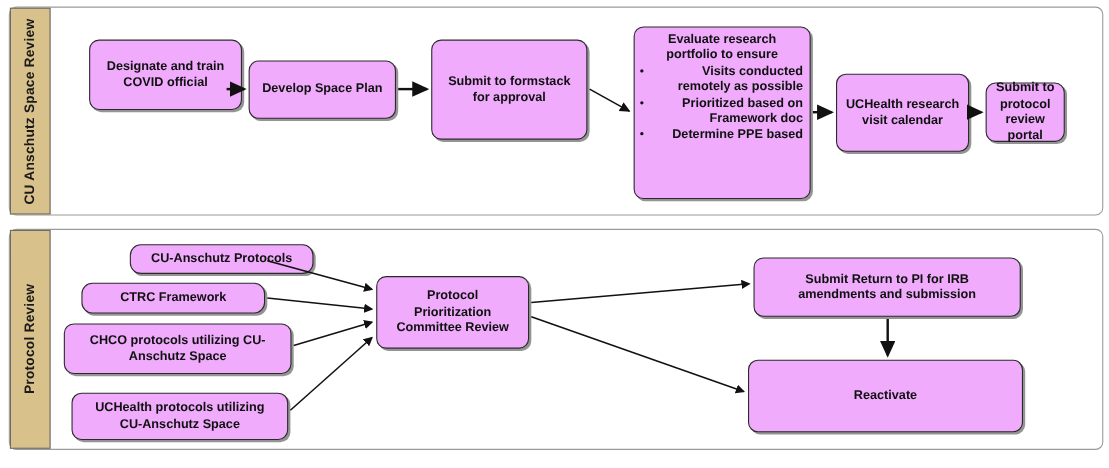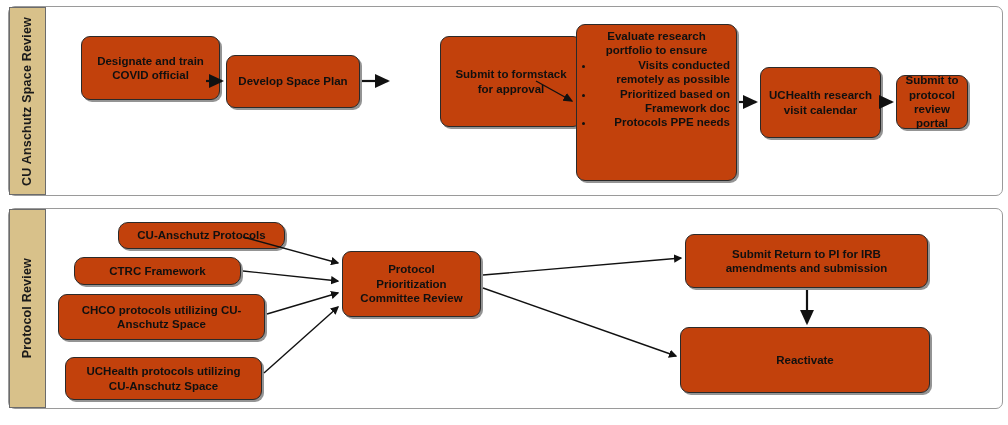--- a/index.html
+++ b/index.html
@@ -40,21 +40,21 @@
     font-size: 12.5px;
     font-weight: bold;
     color: #1a1a1a;
     text-align: center;
     line-height: 1.15;
     letter-spacing: 0.2px;
   }
   .node {
     position: absolute;
     box-sizing: border-box;
-    background: #c2410c;
+    background: #f0abfc;
     border: 1.5px solid #2a2a2a;
     border-radius: 9px;
     box-shadow: 2px 2px 0 rgba(60,60,60,0.55);
     display: flex;
     align-items: center;
     justify-content: center;
     text-align: center;
     font-size: 11.5px;
     font-weight: bold;
     color: #101010;
@@ -107,32 +107,32 @@
 
   <div class="node" style="left:65px; top:36px; width:139px; height:64px;margin-left:16px;">
     <span class="node-text">Designate and train
 COVID official</span>
   </div>
 
   <div class="node" style="left:226px; top:55px; width:134px; height:53px;">
     <span class="node-text">Develop Space Plan</span>
   </div>
 
-  <div class="node" style="left:392px; top:36px; width:142px; height:91px;margin-left:48px;">
+  <div class="node" style="left:392px; top:36px; width:142px; height:91px;">
     <span class="node-text">Submit to formstack
 for approval</span>
   </div>
 
   <div class="node bulleted" style="left:576px; top:24px; width:161px; height:157px;">
     <div style="width:100%;">
       <span class="node-head">Evaluate research portfolio to ensure</span>
       <ul>
         <li>Visits conducted remotely as possible</li>
         <li>Prioritized based on Framework doc</li>
-        <li>Protocols PPE needs</li>
+        <li>Determine PPE based</li>
       </ul>
     </div>
   </div>
 
   <div class="node" style="left:760px; top:67px; width:121px; height:71px;">
     <span class="node-text">UCHealth research
 visit calendar</span>
   </div>
 
   <div class="node" style="left:896px; top:75px; width:72px; height:54px;">

